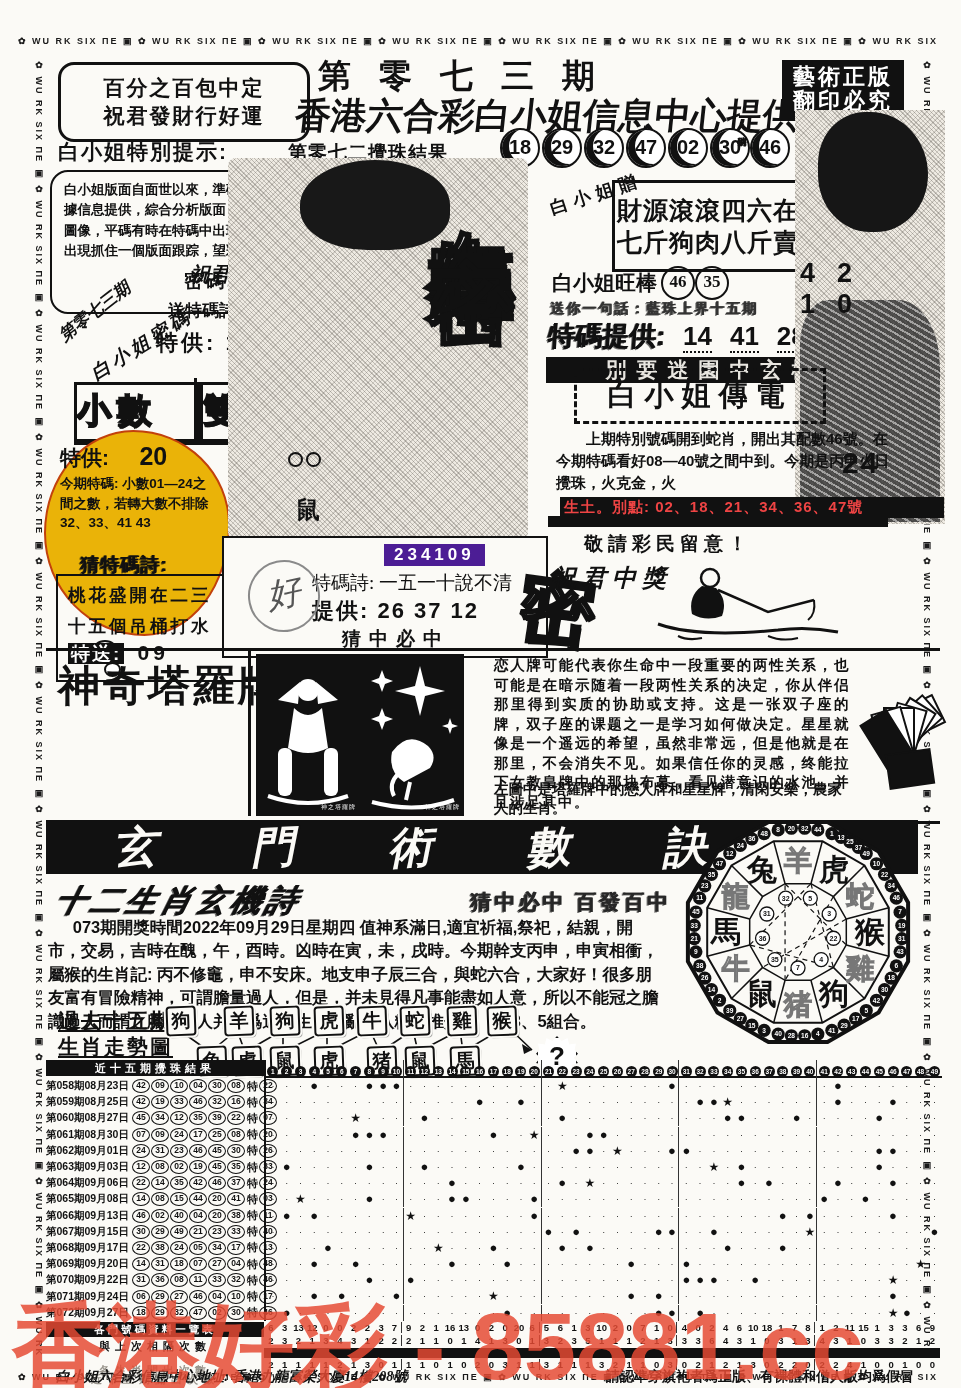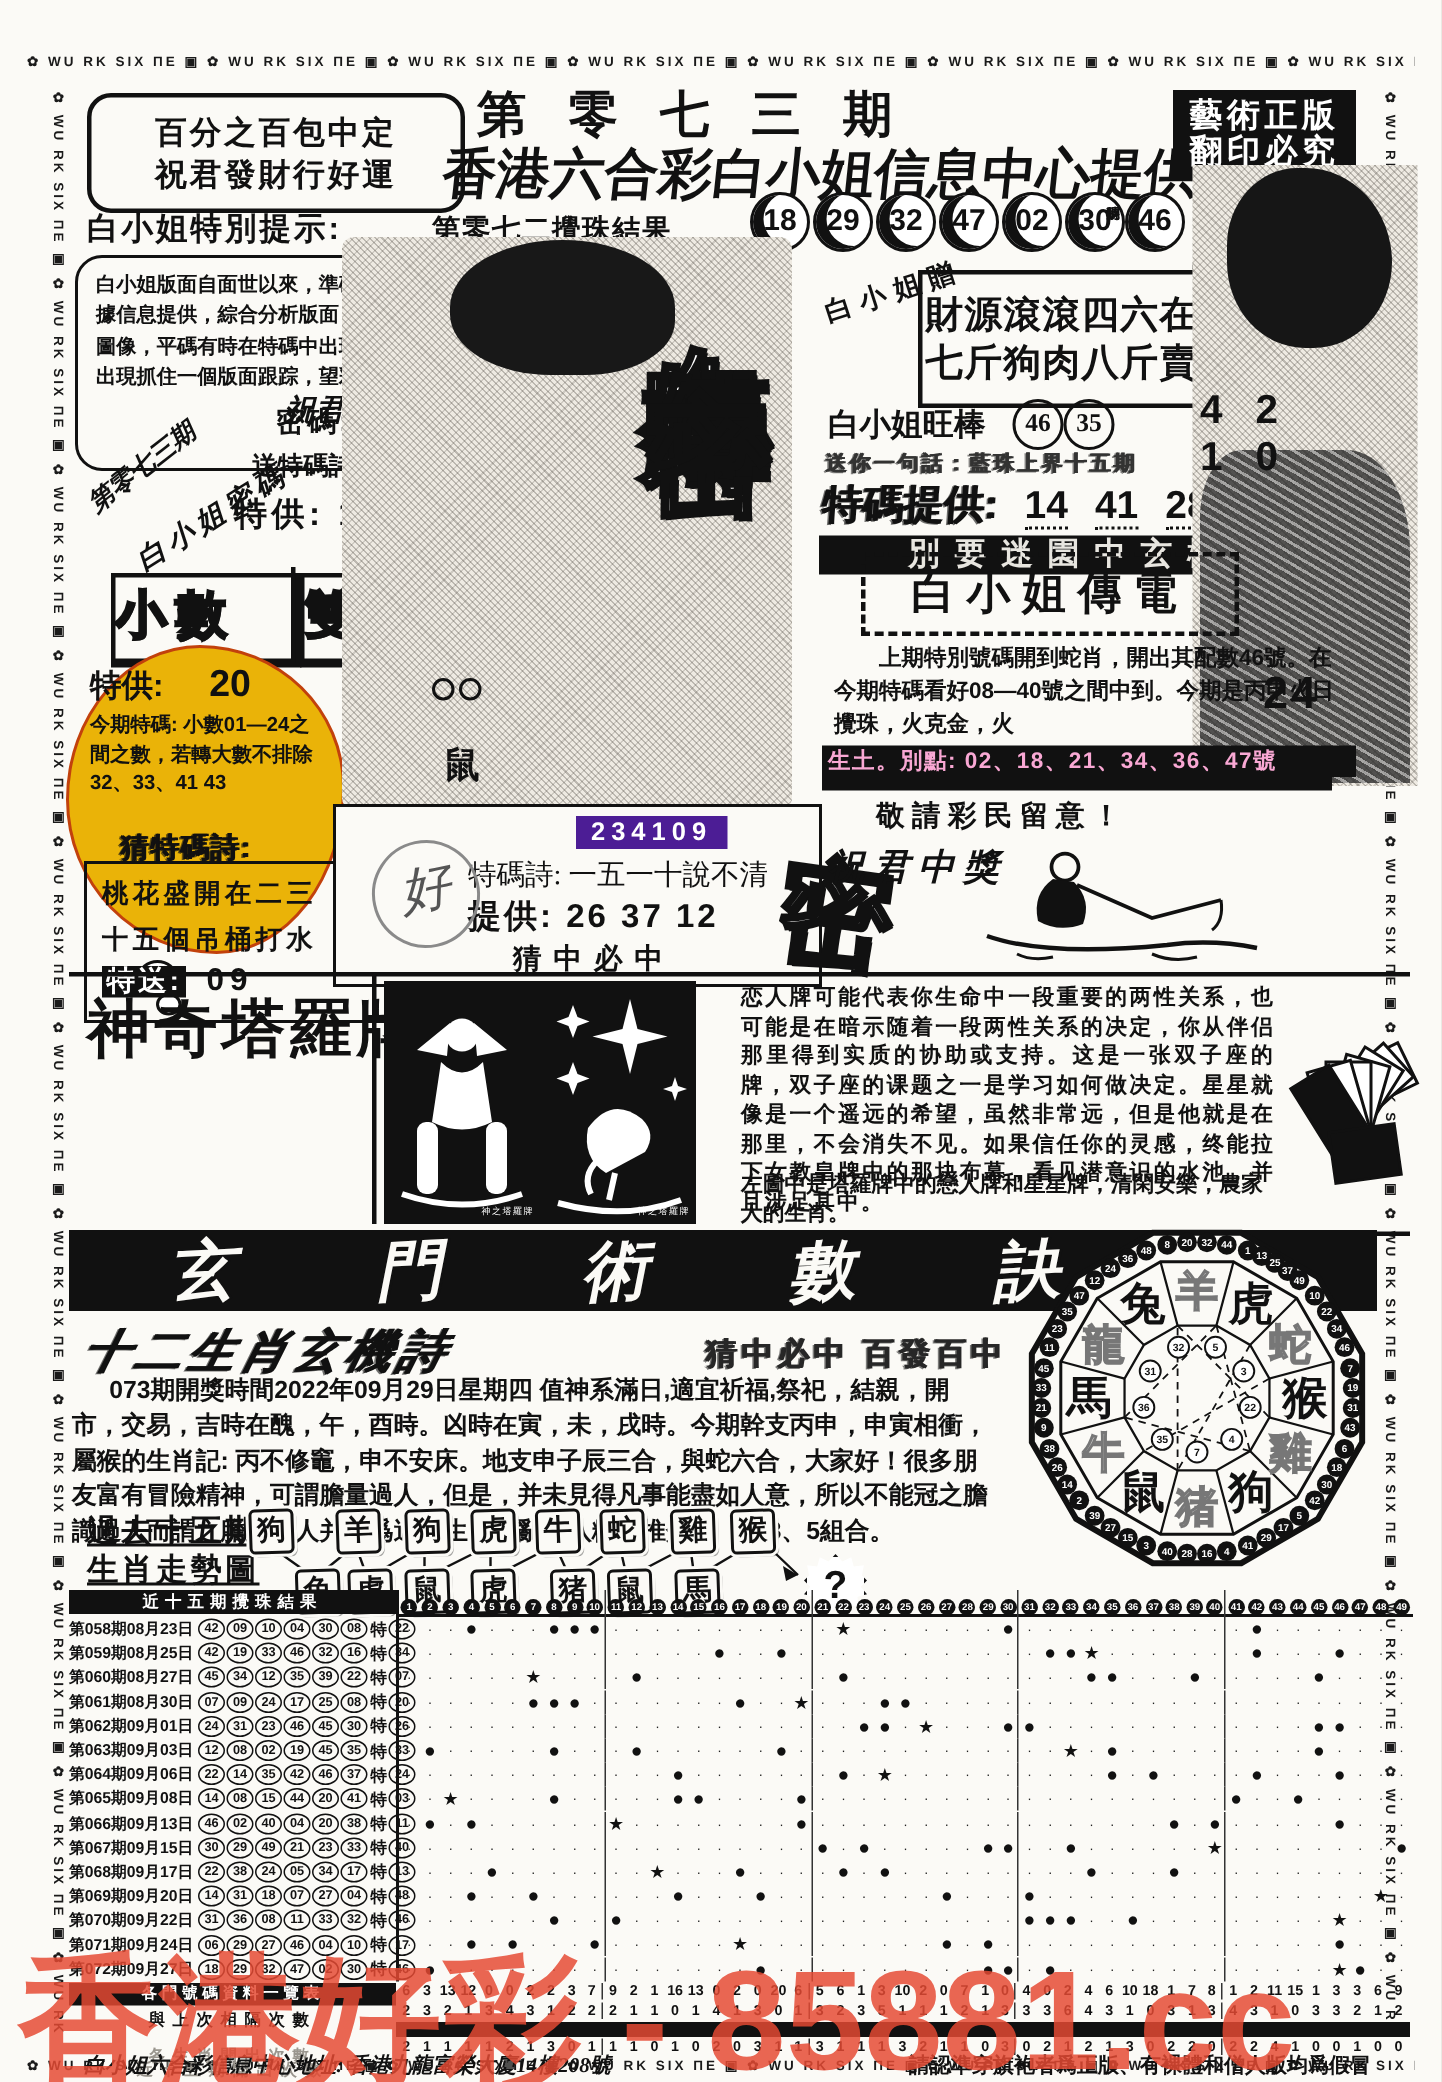--- a/index.html
+++ b/index.html
@@ -78,38 +78,38 @@
   #center-win{position:absolute;left:118px;top:88px;font-size:19px;font-weight:bold;letter-spacing:8px;}
   #center-seal{position:absolute;left:24px;top:22px;width:68px;height:68px;border:2px solid #8a8a8a;border-radius:50%;
                color:#555;font-size:34px;font-style:italic;text-align:center;line-height:64px;transform:rotate(-12deg);}
   #mi-char{left:518px;top:560px;font-size:76px;font-weight:900;color:#fff;-webkit-text-stroke:3px #111;
            text-shadow:2px 2px 0 #111;transform:rotate(8deg);}
   #mi-black{left:562px;top:600px;width:38px;height:56px;background:#111;z-index:-1;}
   
   #gift-stamp{left:548px;top:182px;transform:rotate(-18deg);font-size:18px;font-weight:bold;letter-spacing:6px;}
   #dog-box{left:612px;top:180px;width:186px;height:86px;border:3.5px solid #111;display:flex;flex-direction:column;
            justify-content:center;align-items:center;font-size:25px;font-weight:900;letter-spacing:1px;line-height:1.3;}
-  #wangbang-line{left:552px;top:266px;font-size:21px;font-weight:bold;display:flex;align-items:center;gap:18px;}
+  #wangbang-line{left:552px;top:266px;font-size:21px;font-weight:bold;display:flex;align-items:center;gap:4px;}
   .wb-circ{display:inline-block;width:30px;height:30px;border:2px solid #111;border-radius:50%;
            font-size:17px;font-weight:bold;text-align:center;line-height:28px;}
   #sentence{left:550px;top:300px;font-size:14px;font-weight:900;letter-spacing:2px;opacity:.85;}
   #tema-line{left:548px;top:318px;display:flex;align-items:center;}
   #tema-label{font-size:27px;font-weight:900;letter-spacing:0;transform:skewX(-4deg);}
   .tema-num{font-size:26px;font-weight:900;margin-left:18px;border-bottom:2px dotted #111;}
   #right-blackbar{left:546px;top:357px;width:336px;height:26px;background:#111;color:#e8e6e0;
                   font-size:21px;font-weight:bold;letter-spacing:10px;text-align:center;line-height:26px;}
   #right-photo{left:795px;top:110px;width:150px;height:414px;}
   #right-hair{left:818px;top:112px;width:110px;height:120px;background:#161616;border-radius:45% 55% 50% 50%;}
   #right-dress{left:800px;top:300px;width:140px;height:222px;background:#2c2c2c;opacity:.8;border-radius:20% 30% 0 0;
                background-image:repeating-linear-gradient(30deg,rgba(255,255,255,.5) 0 2px,transparent 2px 6px);}
   #photo-nums{left:800px;top:258px;font-size:27px;font-weight:bold;letter-spacing:22px;color:#111;}
   #chuandian-box{left:574px;top:368px;width:246px;height:50px;border:3px dashed #111;display:flex;
                  justify-content:center;align-items:center;font-size:29px;font-weight:bold;letter-spacing:8px;}
   #message{left:556px;top:428px;width:334px;font-size:15px;font-weight:bold;line-height:1.45;text-indent:2em;}
-  #highlight-line{left:548px;top:497px;width:356px;background:#111;color:#f9a8d4;font-size:15px;font-weight:bold;
+  #highlight-line{left:560px;top:497px;width:384px;background:#111;color:#ef4444;font-size:15px;font-weight:bold;
                   padding:1px 4px;letter-spacing:1px;box-sizing:border-box;}
   #highlight-bar{left:548px;top:516px;width:340px;height:11px;background:#111;}
   #notice{left:584px;top:531px;font-size:19px;font-weight:bold;letter-spacing:5px;}
   #wish2{left:552px;top:562px;font-size:24px;font-weight:bold;font-style:italic;letter-spacing:6px;}
   #handnum{left:842px;top:446px;font-size:30px;font-weight:bold;letter-spacing:2px;}
   #fisher{left:618px;top:540px;width:240px;height:110px;}
   
   #tarot-sec{left:46px;top:648px;width:894px;height:170px;border-top:3px solid #111;border-bottom:3px solid #111;}
   #tarot-div1{left:248px;top:650px;width:3px;height:166px;background:#111;}
   #tarot-title{left:58px;top:658px;font-size:42px;font-weight:900;letter-spacing:3px;}

